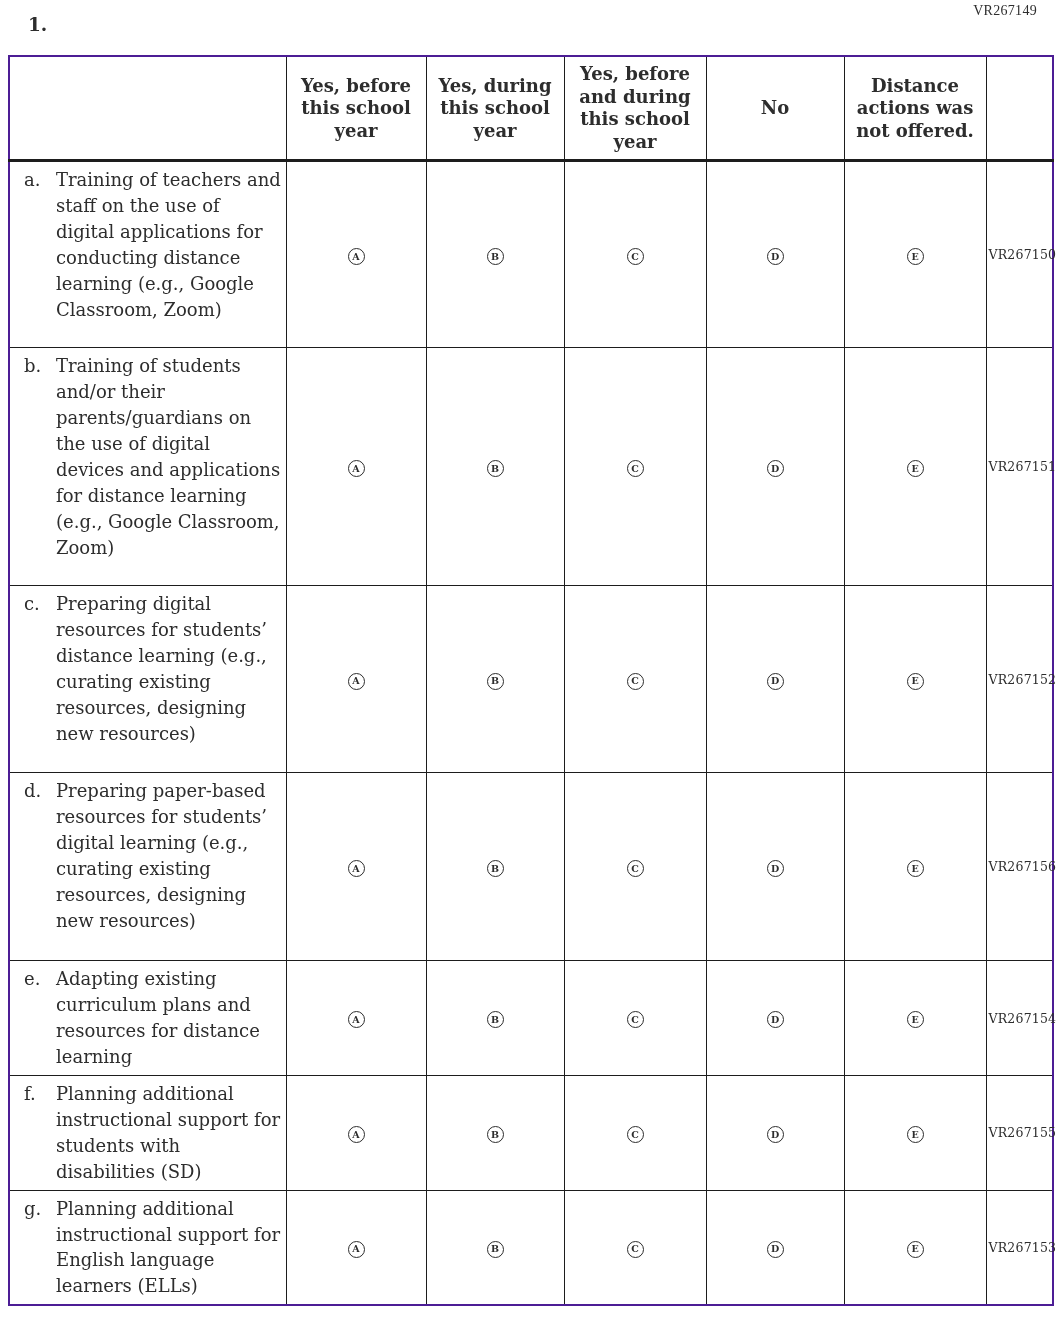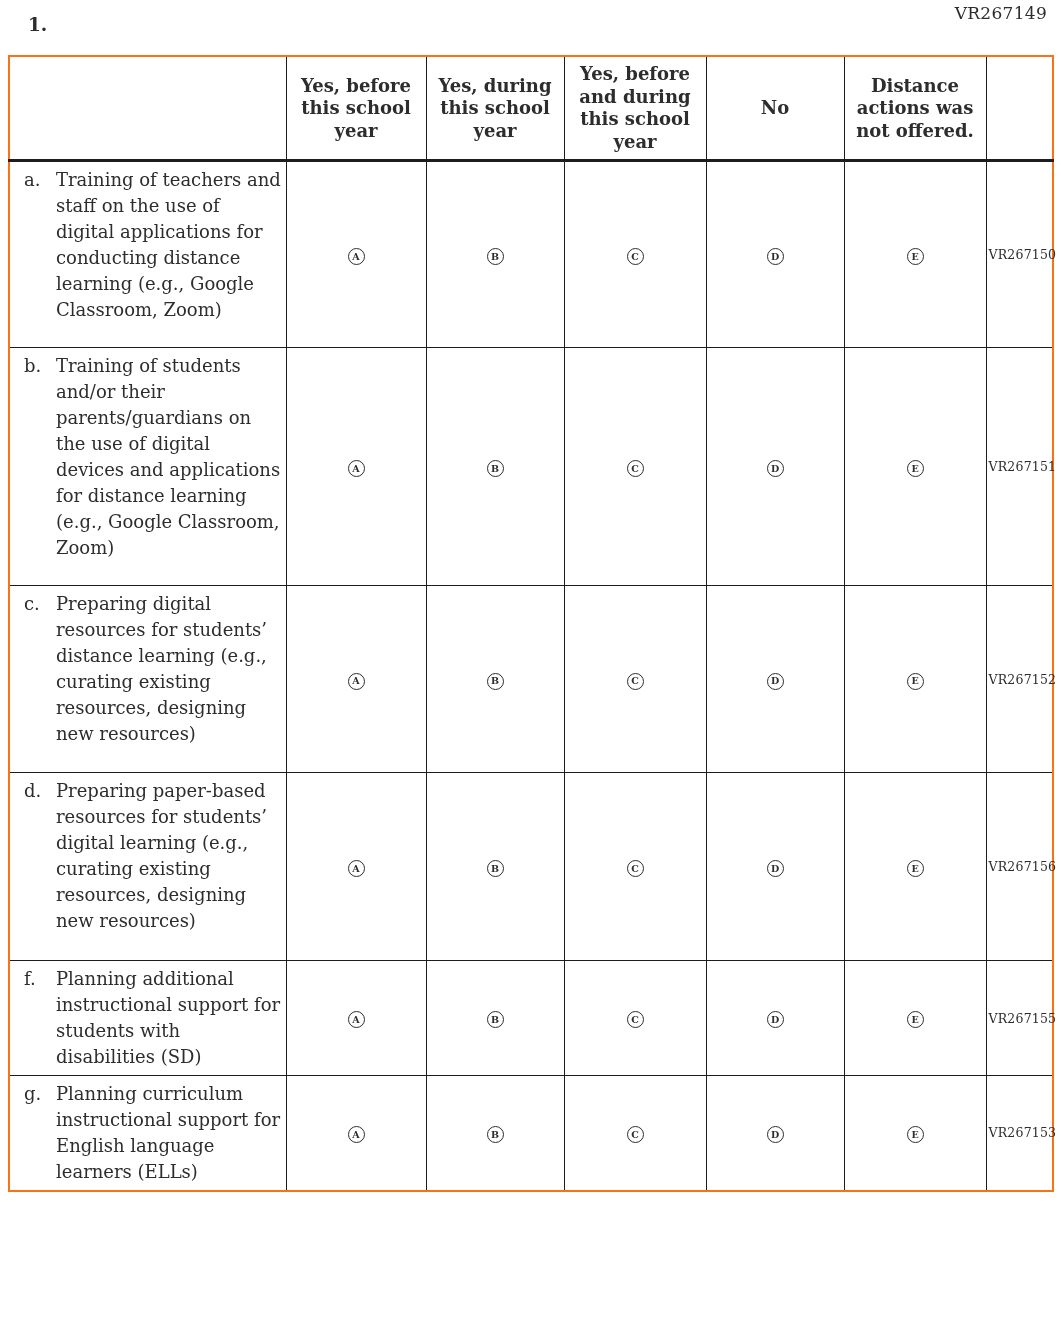--- a/index.html
+++ b/index.html
@@ -8,40 +8,41 @@
     width: 1061px;
     height: 1334px;
     background: #ffffff;
     font-family: "DejaVu Serif", "Liberation Serif", serif;
     color: #2d2d2d;
     position: relative;
   }
   .form-code {
     position: absolute;
     top: 3px;
-    right: 14px;
-    font-size: 17px;
+    right: 24px;
+    font-size: 14px;
     letter-spacing: 0.3px;
+    font-family: Liberation Serif, serif;
   }
   .question {
     display: flex;
     padding: 13px 0 0 28px;
     margin-bottom: 18px;
     font-size: 18.5px;
     line-height: 1.32;
   }
   .q-num { font-weight: bold; width: 30px; flex: none; }
   .q-text { max-width: 845px; }
   .q-text b { font-weight: bold; }
   table {
     border-collapse: collapse;
     table-layout: fixed;
     width: 1044px;
     margin-left: 8px;
-    border: 2px solid #f97316;
+    border: 2px solid #4c1d95;
   }
   th, td { border: 1px solid #1d1d1d; }
   thead th {
     font-size: 18px;
     font-weight: bold;
     text-align: center;
     vertical-align: middle;
     line-height: 1.25;
     padding: 6px 4px;
     height: 104px;
@@ -141,33 +142,42 @@
     <tr style="height:188px">
       <td class="label-cell"><span class="row-letter">d.</span><span>Preparing paper-based resources for students’ digital learning (e.g., curating existing resources, designing new resources)</span></td>
       <td class="opt-cell"><span class="bubble">A</span></td>
       <td class="opt-cell"><span class="bubble">B</span></td>
       <td class="opt-cell"><span class="bubble">C</span></td>
       <td class="opt-cell"><span class="bubble">D</span></td>
       <td class="opt-cell"><span class="bubble">E</span></td>
       <td class="code-cell">VR267156</td>
     </tr>
 
+    <tr style="height:108px">
+      <td class="label-cell"><span class="row-letter">e.</span><span>Adapting existing curriculum plans and resources for distance learning</span></td>
+      <td class="opt-cell"><span class="bubble">A</span></td>
+      <td class="opt-cell"><span class="bubble">B</span></td>
+      <td class="opt-cell"><span class="bubble">C</span></td>
+      <td class="opt-cell"><span class="bubble">D</span></td>
+      <td class="opt-cell"><span class="bubble">E</span></td>
+      <td class="code-cell">VR267154</td>
+    </tr>
 
     <tr style="height:110px">
       <td class="label-cell"><span class="row-letter">f.</span><span>Planning additional instructional support for students with disabilities (SD)</span></td>
       <td class="opt-cell"><span class="bubble">A</span></td>
       <td class="opt-cell"><span class="bubble">B</span></td>
       <td class="opt-cell"><span class="bubble">C</span></td>
       <td class="opt-cell"><span class="bubble">D</span></td>
       <td class="opt-cell"><span class="bubble">E</span></td>
       <td class="code-cell">VR267155</td>
     </tr>
 
     <tr style="height:110px">
-      <td class="label-cell"><span class="row-letter">g.</span><span>Planning curriculum instructional support for English language learners (ELLs)</span></td>
+      <td class="label-cell"><span class="row-letter">g.</span><span>Planning additional instructional support for English language learners (ELLs)</span></td>
       <td class="opt-cell"><span class="bubble">A</span></td>
       <td class="opt-cell"><span class="bubble">B</span></td>
       <td class="opt-cell"><span class="bubble">C</span></td>
       <td class="opt-cell"><span class="bubble">D</span></td>
       <td class="opt-cell"><span class="bubble">E</span></td>
       <td class="code-cell">VR267153</td>
     </tr>
 
   </tbody>
 </table>

